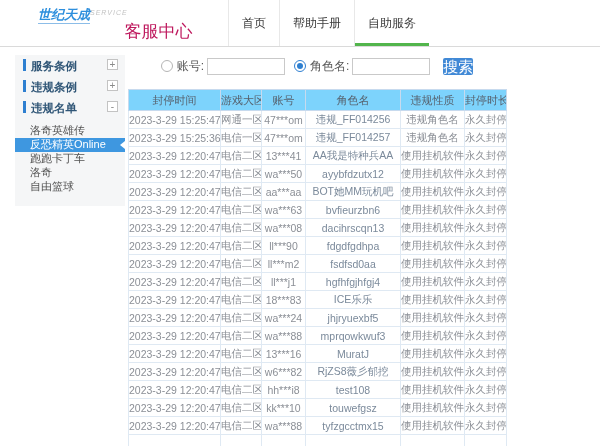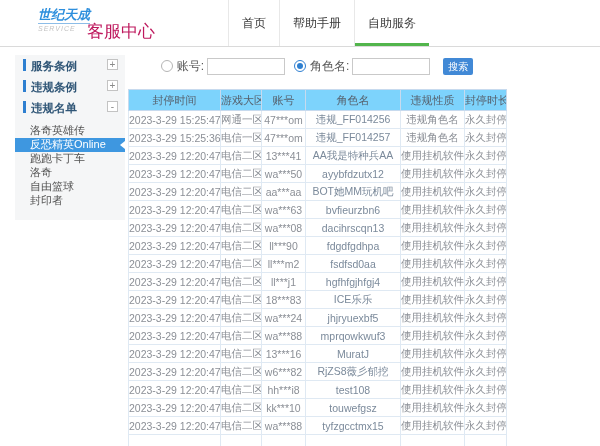--- a/index.html
+++ b/index.html
@@ -2,21 +2,21 @@
 <html><head>
 <meta charset="utf-8">
 <style>
   html,body{margin:0;padding:0;}
   body{width:600px;height:446px;overflow:hidden;position:relative;background:#fff;
        font-family:"Liberation Sans","DejaVu Sans",sans-serif;}
   
   .header{position:absolute;top:0;left:0;width:600px;height:46px;background:#fff;
           border-bottom:1px solid #dadada;}
   .logo{position:absolute;left:38px;top:8px;display:flex;align-items:flex-start;}
-  .logo-left{display:flex;flex-direction:column;}
+  .logo-left{display:flex;}
   .logo-brand{font-style:italic;font-weight:bold;color:#2e8fdd;font-size:13px;line-height:14px;
               border-bottom:1px solid #8cbde8;padding-bottom:1px;}
   .logo-service{font-size:7px;color:#c3c3c3;font-style:italic;letter-spacing:1px;line-height:8px;margin-top:1px;}
   .logo-title{color:#be185d;font-size:17px;margin-left:-3px;margin-top:15px;line-height:18px;}
   .nav{position:absolute;left:228px;top:0;height:46px;display:flex;}
   .nav-tab{position:relative;display:flex;align-items:center;padding:11px 13px;font-size:12px;
            color:#3c3c3c;border-left:1px solid #e8e8e8;cursor:pointer;}
   .nav-tab.active::after{content:'';position:absolute;left:0;right:0;bottom:0;height:3px;background:#52b54c;}
   
   .sidebar{position:absolute;left:15px;top:55px;width:110px;background:#f5f6f7;padding:4px 0 12px;}
@@ -37,21 +37,21 @@
   .content{position:absolute;left:128px;top:57px;width:378px;}
   .search-row{display:flex;align-items:center;height:18px;justify-content:center;}
   .radio{width:12px;height:12px;border-radius:50%;border:1px solid #b5b5b5;background:#fff;
          box-sizing:border-box;position:relative;flex:none;cursor:pointer;}
   .radio.checked{border-color:#2f7fd1;}
   .radio.checked::after{content:'';position:absolute;left:2px;top:2px;width:6px;height:6px;
                         border-radius:50%;background:#2e7fd0;}
   .search-label{font-size:12px;color:#555;margin:0 3px 0 4px;white-space:nowrap;}
   .search-input{width:70px;height:15px;border:1px solid #c9c9c9;font-size:11px;padding:0 3px;
                 margin-right:9px;outline:none;}
-  .search-btn{margin-left:4px;width:30px;height:17px;background:#4189d6;color:#fff;font-size:10px;
+  .search-btn{margin-left:4px;width:30px;height:17px;background:#4189d6;color:#fff;font-size:15px;
               border:none;border-radius:2px;line-height:17px;text-align:center;cursor:pointer;padding:0;}
   
   .ban-table{margin-top:14px;border-collapse:collapse;table-layout:fixed;width:378px;}
   .ban-table th{background:#7dd3fc;color:#56616d;font-weight:normal;font-size:11px;height:20px;
                 border:1px solid #c7daee;padding:0;white-space:nowrap;overflow:hidden;}
   .ban-table td{height:17px;font-size:10.5px;color:#8b8f96;text-align:center;
                 border:1px solid #dfe9f3;background:#fff;padding:0;white-space:nowrap;overflow:hidden;}
   .ban-table td:nth-child(4){color:#7b8a9b;}
 </style>
 </head>
@@ -89,21 +89,20 @@
         <span class="side-section-label">违规名单</span>
         <span class="side-toggle">-</span>
       </div>
     </div>
   <div class="side-games">
       <div class="side-game">洛奇英雄传</div>
       <div class="side-game selected">反恐精英Online<span class="side-arrow"></span></div>
       <div class="side-game">跑跑卡丁车</div>
       <div class="side-game">洛奇</div>
       <div class="side-game">自由篮球</div>
-      <div class="side-game">封印者</div>
     </div>
 </div>
 
 <div class="content">
   <div class="search-row">
     <span class="radio" id="radio-account"></span>
     <span class="search-label">账号:</span>
     <input class="search-input" value="" style="">
     <span class="radio checked" id="radio-role"></span>
     <span class="search-label">角色名:</span>

